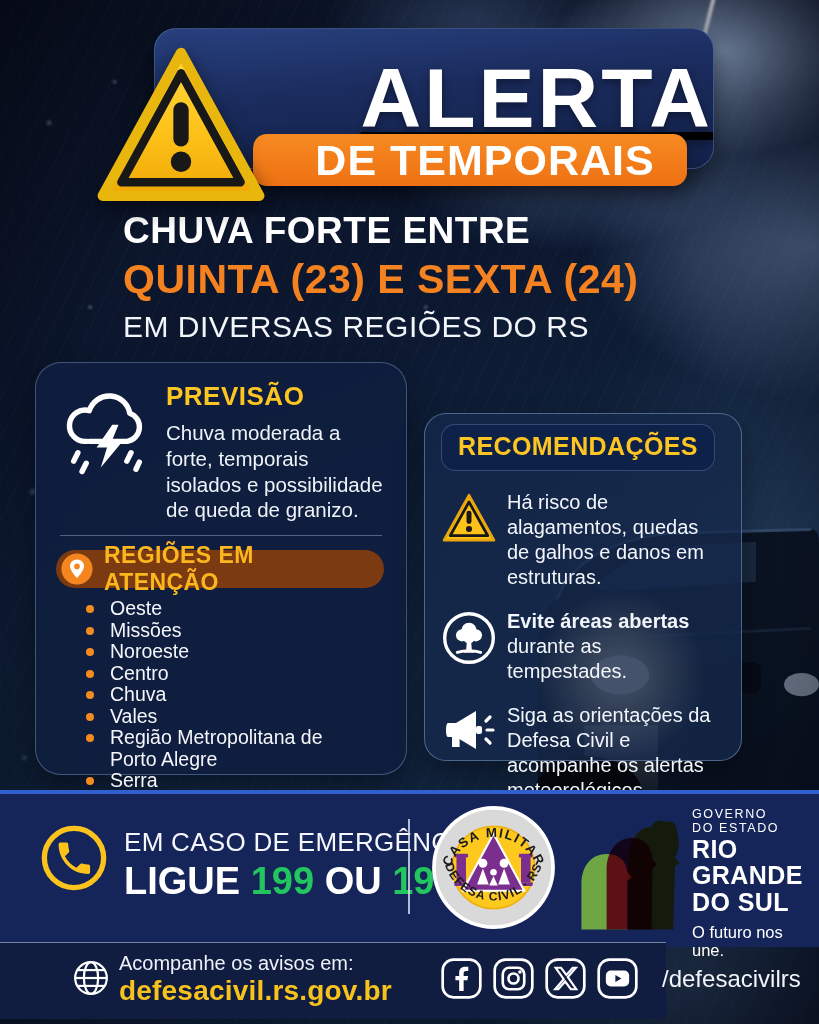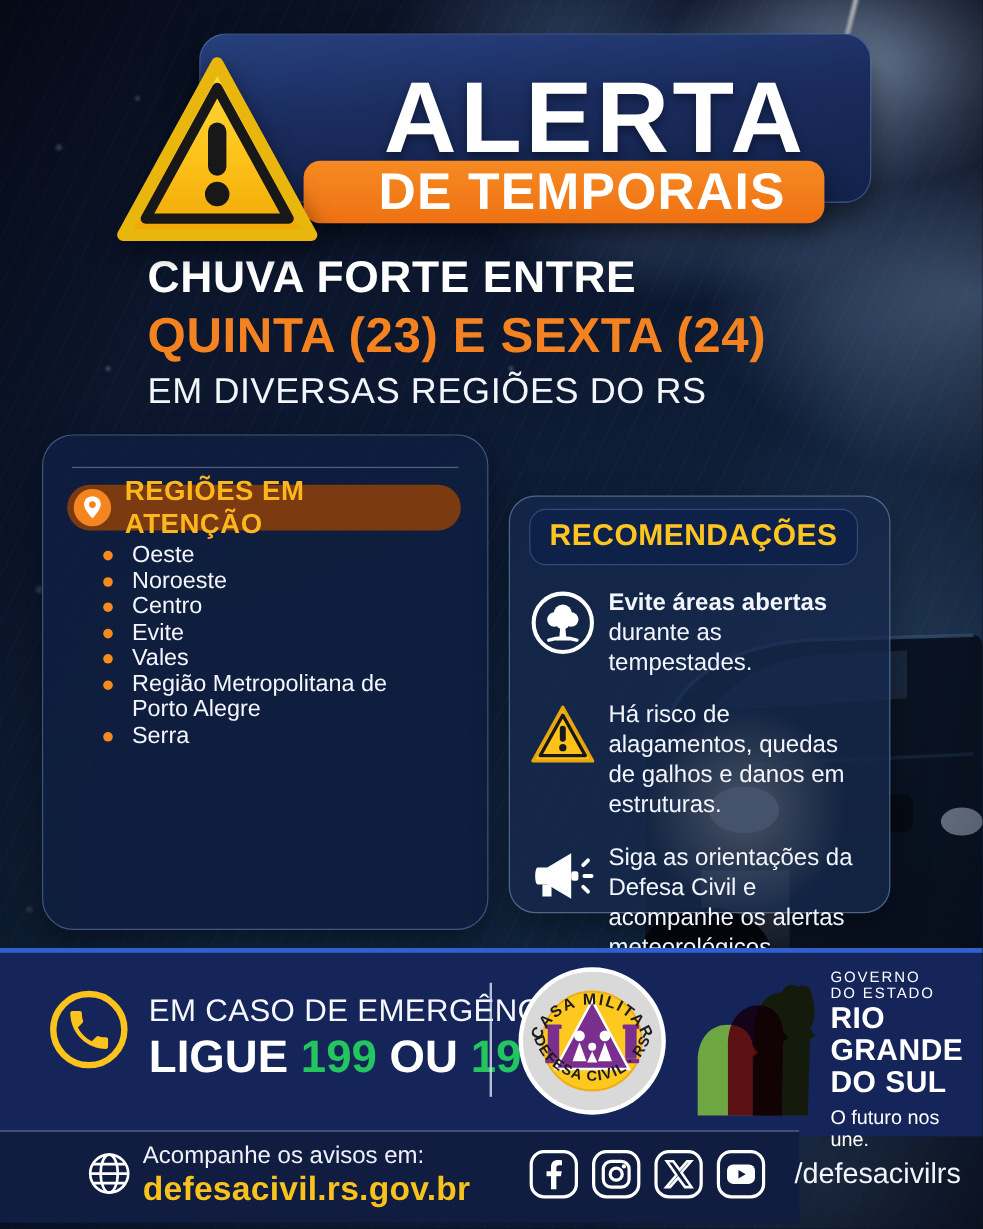--- a/index.html
+++ b/index.html
@@ -27,24 +27,24 @@
     radial-gradient(5px 5px at 44% 72%,rgba(170,200,235,.22),transparent 70%);}
   .bg-rain{position:absolute;inset:0;z-index:2;opacity:.6;background:
     repeating-linear-gradient(115deg,transparent 0 16px,rgba(200,220,255,.05) 16px 17px);}
   .bg-lightning{position:absolute;left:690px;top:-10px;width:4px;height:190px;z-index:2;
     transform:rotate(14deg);filter:blur(1px);
     background:linear-gradient(rgba(255,255,255,.9),rgba(200,220,255,0));}
   .bg-vignette{position:absolute;inset:0;z-index:3;
     background:radial-gradient(ellipse at 50% 45%,transparent 55%,rgba(0,0,8,.55) 100%);}
   #car-scene{position:absolute;left:528px;top:415px;z-index:3;}
   
-  #header-badge{position:absolute;left:166px;top:28px;width:560px;height:141px;z-index:6;
+  #header-badge{position:absolute;left:154px;top:28px;width:560px;height:141px;z-index:6;
     background:linear-gradient(175deg,#27407e 0%,#1a2b5c 45%,#13224b 100%);
     border-radius:22px;border:1px solid rgba(130,160,215,.35);
-    box-shadow:0 12px 26px rgba(0,0,5,.5);display:flex;align-items:center;justify-content:center;}
+    box-shadow:0 12px 26px rgba(0,0,5,.5);display:flex;align-items:center;justify-content:flex-end;text-decoration:underline;}
   #header-title{padding-left:100px;color:#fff;font-size:84px;font-weight:800;letter-spacing:3px;
     text-shadow:0 4px 8px rgba(0,0,10,.4);}
   #header-sub{position:absolute;left:253px;top:134px;width:434px;height:52px;z-index:7;
     background:linear-gradient(180deg,#f68a22 0%,#ef7113 100%);border-radius:14px;
     box-shadow:0 10px 20px rgba(0,0,5,.45);display:flex;align-items:center;justify-content:center;}
   #header-sub span{padding-left:30px;color:#fff;font-size:43px;font-weight:800;letter-spacing:1px;}
   #warning-main{position:absolute;left:95px;top:46px;z-index:8;filter:drop-shadow(0 8px 10px rgba(0,0,5,.55));}
   
   #headline{position:absolute;left:123px;top:212px;z-index:6;line-height:1.04;}
   .hl1{color:#fff;font-size:37px;font-weight:800;letter-spacing:.5px;}
@@ -164,93 +164,115 @@
     </svg>
   </div>
 
   <div id="headline">
     <div class="hl1">CHUVA FORTE ENTRE</div>
     <div class="hl2">QUINTA (23) E SEXTA (24)</div>
     <div class="hl3">EM DIVERSAS REGIÕES DO RS</div>
   </div>
 
   <div id="forecast-card">
+    <div class="fc-head">
+      <div class="fc-icon">
+        <svg width="100" height="100" viewBox="0 0 48 48">
+          <path d="M14.5 28 a7.5 7.5 0 1 1 1.5-14.7 a10 10 0 0 1 19.4 1.2 a7 7 0 0 1 -1.2 13.5 H16" fill="none" stroke="#ffffff" stroke-width="2.6" stroke-linecap="round" stroke-linejoin="round"></path>
+          <path d="M27 20 L19.5 31 L24.5 31 L21.5 40.5 L31.5 28.5 L26.5 28.5 L30 20 Z" fill="#ffffff"></path>
+          <g stroke="#ffffff" stroke-width="2.6" stroke-linecap="round">
+            <path d="M10.5 33.5 l-2 4"></path>
+              <path d="M14.5 38.5 l-2 4"></path>
+            <path d="M36 33.5 l-2 4"></path>
+              <path d="M40 38 l-1.6 3.4"></path>
+          </g>
+        </svg>
+      </div>
+      <div class="fc-right">
+        <div class="fc-title">PREVISÃO</div>
+        <div class="fc-body">Chuva moderada a forte, temporais isolados e possibilidade de queda de granizo.</div>
+      </div>
+    </div>
     <div class="fc-divider"></div>
     <div class="regions-pill">
       <span class="pin">
         <svg width="34" height="34" viewBox="0 0 36 36">
           <circle cx="18" cy="18" r="16.5" fill="#f5861f"></circle>
           <path d="M18 8 c-4.4 0 -7.4 3.2 -7.4 7.1 c0 5 7.4 12.4 7.4 12.4 s7.4 -7.4 7.4 -12.4 c0 -3.9 -3 -7.1 -7.4 -7.1 z" fill="#ffffff"></path>
           <circle cx="18" cy="15.3" r="3" fill="#f5861f"></circle>
         </svg>
       </span>
       <span class="regions-label">REGIÕES EM ATENÇÃO</span>
     </div>
     <ul id="regions-list">
       <li>
           <span class="dot"></span>
           <span>Oeste</span>
         </li>
       <li>
           <span class="dot"></span>
+          <span>Missões</span>
+        </li>
+      <li>
+          <span class="dot"></span>
           <span>Noroeste</span>
         </li>
       <li>
           <span class="dot"></span>
           <span>Centro</span>
         </li>
       <li>
           <span class="dot"></span>
-          <span>Evite</span>
+          <span>Chuva</span>
         </li>
       <li>
           <span class="dot"></span>
           <span>Vales</span>
         </li>
       <li>
           <span class="dot"></span>
           <span style="max-width:240px">Região Metropolitana de Porto Alegre</span>
         </li>
       <li>
           <span class="dot"></span>
           <span>Serra</span>
         </li>
     </ul>
   </div>
 
   <div id="rec-card">
     <div class="rec-title-pill">
       <span class="rec-title">RECOMENDAÇÕES</span>
+    </div>
+    <div class="rec-item">
+      <span class="rec-ico">
+        <svg width="56" height="52" viewBox="0 0 100 94">
+          <path d="M50 6 L95 87 L5 87 Z" fill="#fdc21a" stroke="#e9a60d" stroke-width="5" stroke-linejoin="round"></path>
+          <path d="M50 18 L84 79 L16 79 Z" fill="none" stroke="#181818" stroke-width="5" stroke-linejoin="round"></path>
+          <rect x="45.5" y="34" width="9" height="24" rx="4.5" fill="#181818"></rect>
+          <circle cx="50" cy="67" r="5.5" fill="#181818"></circle>
+        </svg>
+      </span>
+      <div class="rec-text"><b></b><span>Há risco de alagamentos, quedas de galhos e danos em estruturas.</span></div>
     </div>
     <div class="rec-item">
       <span class="rec-ico">
         <svg width="54" height="54" viewBox="0 0 24 24">
           <circle cx="12" cy="12" r="10.8" fill="none" stroke="#ffffff" stroke-width="1.5"></circle>
           <g fill="#ffffff">
             <circle cx="12" cy="8.6" r="3.4"></circle>
               <circle cx="8.9" cy="10.8" r="2.7"></circle>
             <circle cx="15.1" cy="10.8" r="2.7"></circle>
               <circle cx="12" cy="11.8" r="2.6"></circle>
             <path d="M11.2 12 h1.6 l.5 5.6 q.8.4 1.3 1 h-5.2 q.5-.6 1.3-1 z"></path>
           </g>
           <path d="M6.8 18.4 q5.2-1.6 10.4 0" stroke="#ffffff" stroke-width="1.3" fill="none" stroke-linecap="round"></path>
         </svg>
       </span>
       <div class="rec-text"><b>Evite áreas abertas </b><span>durante as tempestades.</span></div>
-    </div>
-    <div class="rec-item">
-      <span class="rec-ico">
-        <svg width="56" height="52" viewBox="0 0 100 94">
-          <path d="M50 6 L95 87 L5 87 Z" fill="#fdc21a" stroke="#e9a60d" stroke-width="5" stroke-linejoin="round"></path>
-          <path d="M50 18 L84 79 L16 79 Z" fill="none" stroke="#181818" stroke-width="5" stroke-linejoin="round"></path>
-          <rect x="45.5" y="34" width="9" height="24" rx="4.5" fill="#181818"></rect>
-          <circle cx="50" cy="67" r="5.5" fill="#181818"></circle>
-        </svg>
-      </span>
-      <div class="rec-text"><b></b><span>Há risco de alagamentos, quedas de galhos e danos em estruturas.</span></div>
     </div>
     <div class="rec-item">
       <span class="rec-ico">
         <svg width="52" height="50" viewBox="0 0 26 24">
           <path d="M2.5 8.5 C1.2 8.5 1.2 15.5 2.5 15.5 L6.5 15.5 L16.5 21.5 L16.5 2.5 L6.5 8.5 Z" fill="#ffffff"></path>
           <path d="M4.5 15.5 L4.5 20.5 L8.3 20.5 L8.3 15.5 Z" fill="#ffffff"></path>
           <rect x="16.5" y="10" width="3" height="4" rx="1" fill="#ffffff"></rect>
           <g stroke="#ffffff" stroke-width="1.6" stroke-linecap="round">
             <path d="M21.5 7.5 L23.5 5.5"></path>
               <path d="M22 12 L25 12"></path>

